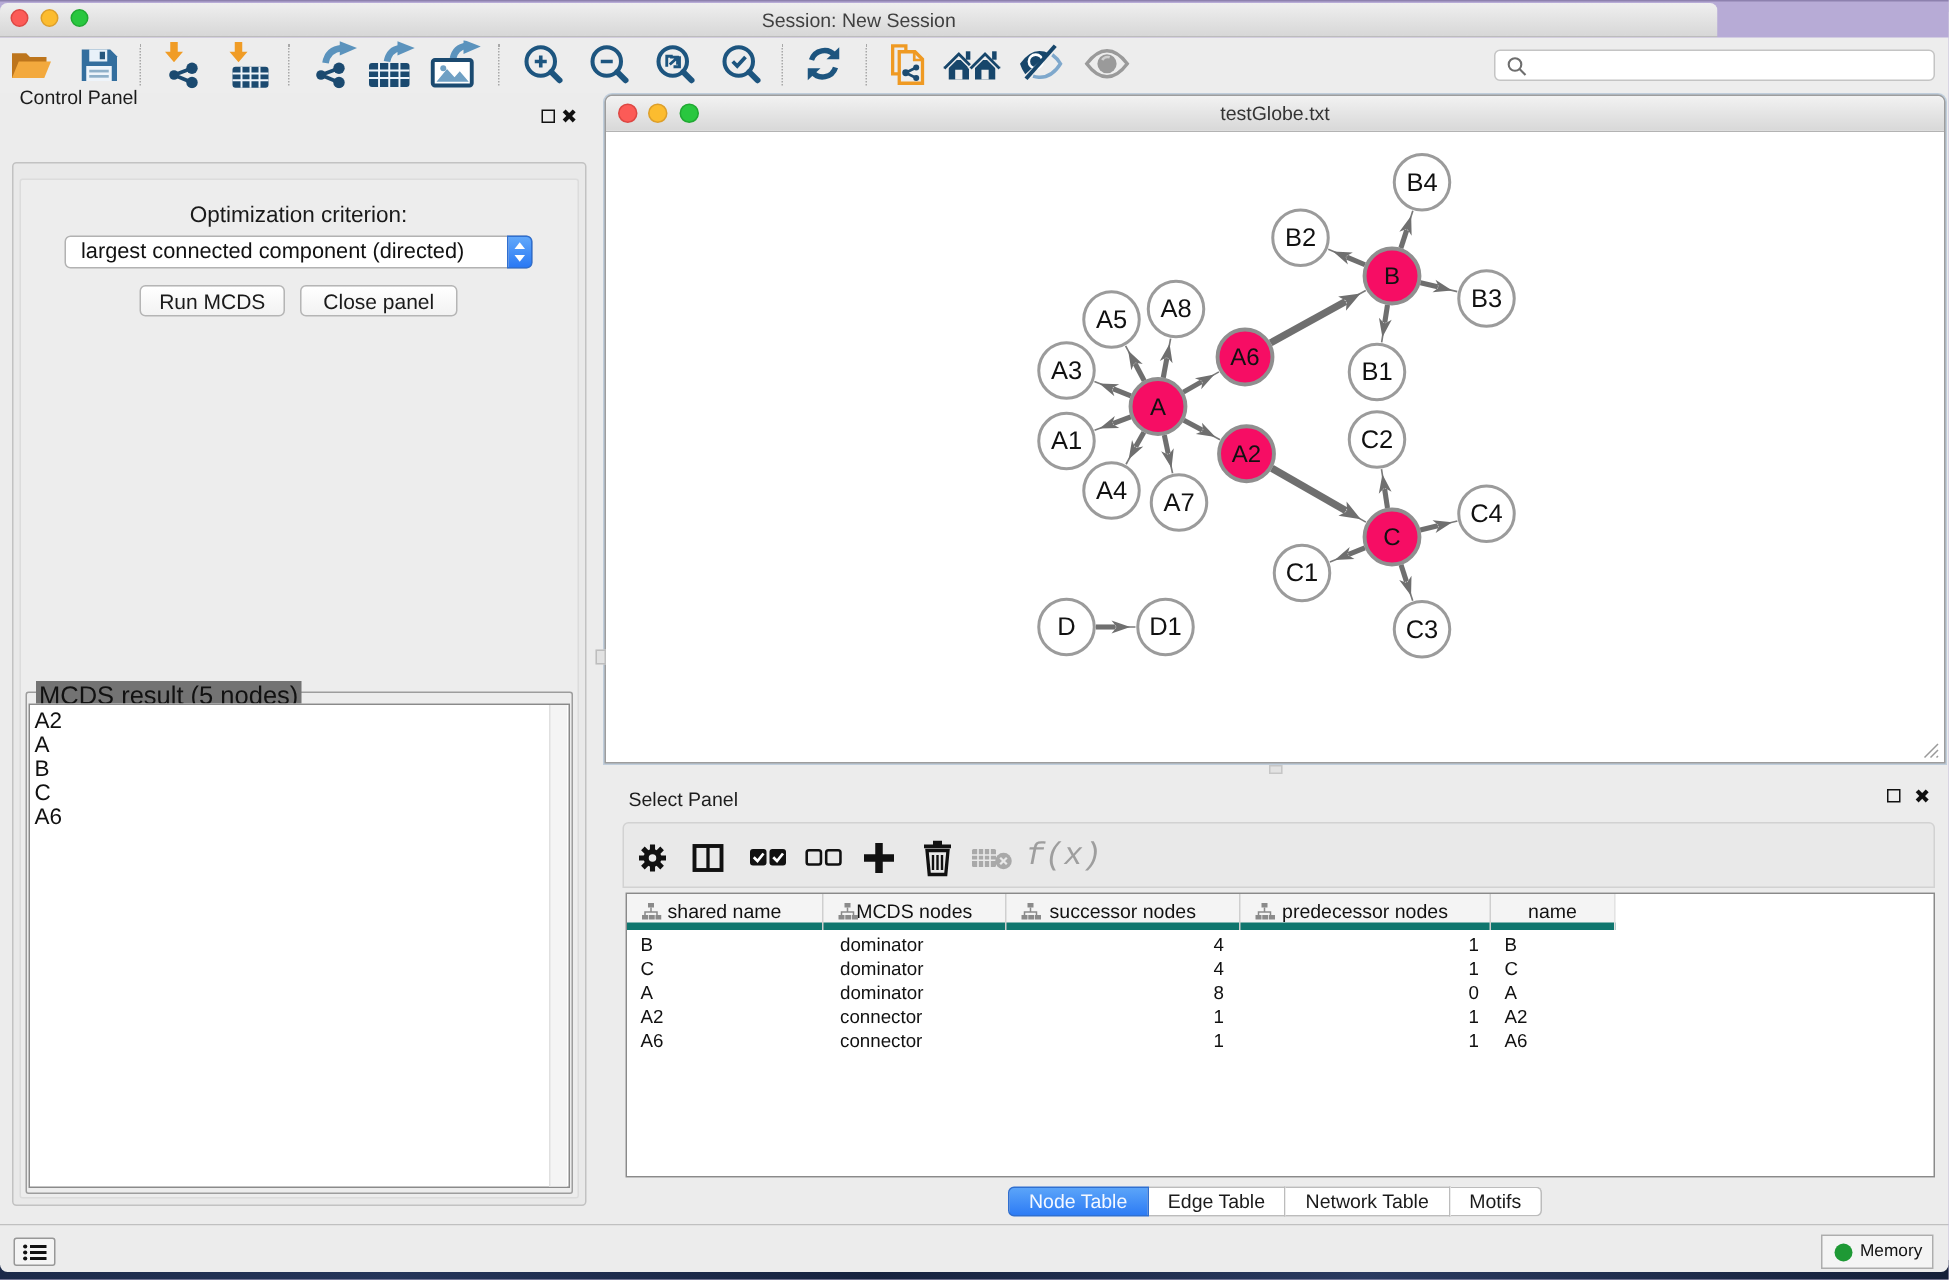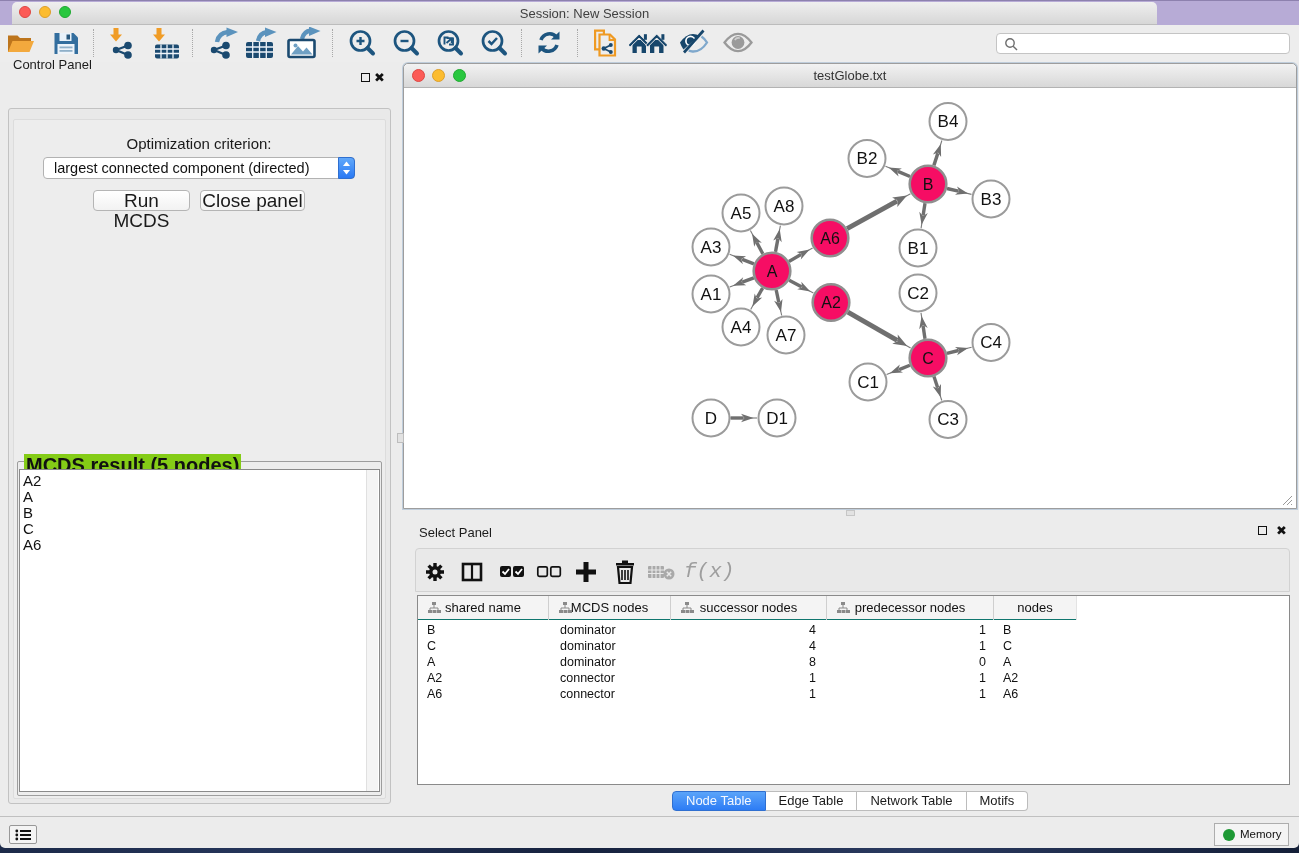--- a/index.html
+++ b/index.html
@@ -1,20 +1,20 @@
 <!DOCTYPE html>
 <html><head><meta charset="utf-8">
 <style>
 *{margin:0;padding:0;box-sizing:border-box;font-family:"Liberation Sans",sans-serif;-webkit-font-smoothing:antialiased;}
 text{font-family:"Liberation Sans",sans-serif;}
 html,body{width:1299px;height:853px;overflow:hidden;background:#b7abd6;}
 #app{position:absolute;left:0;top:0;width:1299px;height:853px;}
 .abs{position:absolute;}
 #desktop-top{left:0;top:0;width:1299px;height:8px;background:#b7abd6;border-top:1px solid #8d81ae;}
-#titlebar{left:12px;top:2px;width:1145px;height:23px;background:linear-gradient(#efefef,#d7d7d7);border-radius:5px 5px 0 0;border-bottom:1px solid #bcbcbc;}
+#titlebar{left:0;top:2px;width:1145px;height:23px;background:linear-gradient(#efefef,#d7d7d7);border-radius:5px 5px 0 0;border-bottom:1px solid #bcbcbc;}
 #titlebar .title{position:absolute;left:0;right:0;top:4px;text-align:center;font-size:13px;color:#404040;}
 .tl{position:absolute;width:12px;height:12px;border-radius:50%;top:4px;}
 #toolbar{left:0;top:25px;width:1299px;height:37px;background:#ededed;}
 .sep{position:absolute;top:4px;height:28px;width:0;border-left:1px dotted #a8a8a8;}
 .ticon{position:absolute;top:2px;}
 #search{position:absolute;left:996px;top:8px;width:294px;height:21px;background:#fff;border:1px solid #c4c4c4;border-radius:4px;}
 #contentbg{left:0;top:62px;width:1299px;height:754px;background:#ececec;}
 #content{position:absolute;left:0;top:0;width:1299px;height:853px;background:transparent;}
 
 #cp-title{left:13px;top:57px;font-size:13px;color:#1c1c1c;}
@@ -22,39 +22,39 @@
 #cp-box{left:8px;top:108px;width:383px;height:696px;background:#e9e9e9;border:1px solid #c2c2c2;border-radius:3px;}
 #cp-inner{left:13px;top:119px;width:373px;height:680px;background:#ededed;border:1px solid #dcdcdc;border-radius:2px;}
 #cp-tabs{left:78px;top:96px;height:21px;display:flex;}
 .cptab{height:21px;background:#fff;border:1px solid #b9b9b9;border-left:none;font-size:13.5px;color:#1a1a1a;text-align:center;line-height:19px;}
 .cptab.first{border-left:1px solid #b9b9b9;border-radius:5px 0 0 5px;}
 .cptab.sel{background:linear-gradient(#5ba4f9,#2d7cf5);color:#fff;border:1px solid #2f6fd0;border-radius:5px;}
 #optlabel{left:0px;top:135px;width:398px;text-align:center;font-size:15px;color:#1a1a1a;}
 #dropdown{left:43px;top:157px;width:312px;height:22px;background:#fff;border:1px solid #b2b2b2;border-radius:4px;}
 #dropdown .dtext{position:absolute;left:10px;top:2px;font-size:14.5px;color:#111;}
 #dropdown .dbtn{position:absolute;right:-1px;top:-1px;width:17px;height:22px;background:linear-gradient(#61a8fa,#2a79f4);border-radius:0 4px 4px 0;border:1px solid #2f6fd0;}
-.btn{position:absolute;height:21px;background:linear-gradient(#ffffff,#f2f2f2);border:1px solid #b5b5b5;border-radius:4px;font-size:19px;color:#1a1a1a;text-align:center;line-height:20px;}
+.btn{position:absolute;height:21px;background:linear-gradient(#ffffff,#f2f2f2);border:1px solid #b5b5b5;border-radius:4px;font-size:14px;color:#1a1a1a;text-align:center;line-height:20px;}
 #fieldset{left:17px;top:461px;width:365px;height:335px;border:1px solid #9d9d9d;border-radius:2px;}
-#fieldset .legend{position:absolute;left:6px;top:-8px;background:#84cc16;padding:0 2px;font-size:20px;color:#111;font-weight:bold;}
+#fieldset .legend{position:absolute;left:6px;top:-8px;background:#737373;padding:0 2px;font-size:17px;color:#111;}
 #mcdslist{left:19px;top:469px;width:361px;height:323px;background:#fff;border:1px solid #8a8a8a;font-size:15px;color:#111;padding-top:3px;}
 #mcdslist div{padding-left:3px;height:16px;line-height:16px;}
 #mcdsscroll{left:366px;top:470px;width:12px;height:321px;background:#f4f4f4;border-left:1px solid #e0e0e0;}
 
 #netwin{left:403px;top:63px;width:894px;height:446px;background:#fff;border:1px solid #9d9d9d;border-radius:5px 5px 0 0;box-shadow:0 0 0 1px rgba(110,150,190,0.35);}
 #nettitle{position:absolute;left:0;top:0;width:892px;height:24px;background:linear-gradient(#f2f2f2,#d8d8d8);border-radius:5px 5px 0 0;border-bottom:1px solid #b3b3b3;}
 #nettitle .title{position:absolute;left:0;right:0;top:4px;text-align:center;font-size:13px;color:#333;}
 .tl2{position:absolute;width:13px;height:13px;border-radius:50%;top:5px;}
 #netcanvas{position:absolute;left:1px;top:25px;width:890px;height:419px;background:#fff;}
 #lefthandle{left:397px;top:433px;width:7px;height:10px;background:#e2e2e2;border:1px solid #bdbdbd;}
 #bothandle{left:846px;top:510px;width:9px;height:6px;background:#e2e2e2;border:1px solid #c6c6c6;}
 
 #tp-title{left:419px;top:525px;font-size:13px;color:#1c1c1c;}
 #tp-toolbar{left:415px;top:548px;width:875px;height:44px;background:#e9e9e9;border:1px solid #d2d2d2;border-radius:4px 4px 0 0;}
 #tp-table{left:417px;top:595px;width:873px;height:190px;background:#fff;border:1px solid #8a8a8a;}
-#tp-header{position:absolute;left:0;top:0;width:659px;height:24px;background:#f4f4f4;border-bottom:1px solid #0f766e;}
+#tp-header{position:absolute;left:0;top:0;width:659px;height:24px;background:#f4f4f4;border-bottom:5px solid #0f766e;}
 .th{position:absolute;top:0;height:24px;border-right:1px solid #cfcfcf;font-size:13px;color:#111;text-align:center;line-height:24px;}
 .tcell{position:absolute;font-size:12.5px;color:#111;height:16px;line-height:16px;}
 #tp-tabs{left:672px;top:791px;height:20px;display:flex;}
 .tptab{height:20px;background:#fff;border:1px solid #bcbcbc;border-left:none;font-size:13px;color:#1a1a1a;text-align:center;line-height:18px;padding:0 13px;}
 .tptab.sel{background:linear-gradient(#5ba4f9,#2d7cf5);color:#f4f8ff;border:1px solid #2f6fd0;border-radius:4px 0 0 4px;border-left:1px solid #2f6fd0;}
 .tptab.last{border-radius:0 4px 4px 0;}
 
 #statusbar{left:0;top:816px;width:1299px;height:32px;background:#ececec;border-top:1px solid #c0c0c0;border-radius:0 0 5px 5px;}
 #listbtn{position:absolute;left:9px;top:8px;width:28px;height:19px;background:#f4f4f4;border:1px solid #989898;border-radius:2px;}
 #membtn{position:absolute;left:1214px;top:6px;width:75px;height:23px;background:#f4f4f4;border:1px solid #adadad;}
@@ -374,21 +374,21 @@
           <path d="M19.8 7.8 l4.4 4.4 M24.2 7.8 l-4.4 4.4" stroke="#e9e9e9" stroke-width="1.5"></path>
  </svg>
  <div style="position:absolute;left:268px;top:11px;font-family:Liberation Mono, monospace;font-style:italic;font-size:21px;color:#9e9e9e;">f(x)</div>
 </div>
 <div id="tp-table" class="abs">
  <div id="tp-header">
   <div class="th" style="left:0;width:131px;">shared name</div>
   <div class="th" style="left:131px;width:122px;">MCDS nodes</div>
   <div class="th" style="left:253px;width:156px;">successor nodes</div>
   <div class="th" style="left:409px;width:167px;">predecessor nodes</div>
-  <div class="th" style="left:576px;width:83px;border-right:1px solid #e3e3e3;">nodes</div>
+  <div class="th" style="left:576px;width:83px;border-right:1px solid #e3e3e3;">name</div>
   <svg class="colicon" style="position:absolute;left:9px;top:5px" width="14" height="14" viewBox="0 0 14 14">
             <rect x="5" y="1" width="4" height="3" fill="#8a8a8a"></rect>
             <rect x="1" y="9" width="4" height="3" fill="#8a8a8a"></rect>
             <rect x="5.5" y="9" width="4" height="3" fill="#8a8a8a"></rect>
             <rect x="10" y="9" width="4" height="3" fill="#8a8a8a"></rect>
             <path d="M7 4 v3 M3 9 v-2 h8 v2" stroke="#8a8a8a" fill="none"></path>
           </svg>
   <svg class="colicon" style="position:absolute;left:140px;top:5px" width="14" height="14" viewBox="0 0 14 14">
             <rect x="5" y="1" width="4" height="3" fill="#8a8a8a"></rect>
             <rect x="1" y="9" width="4" height="3" fill="#8a8a8a"></rect>

